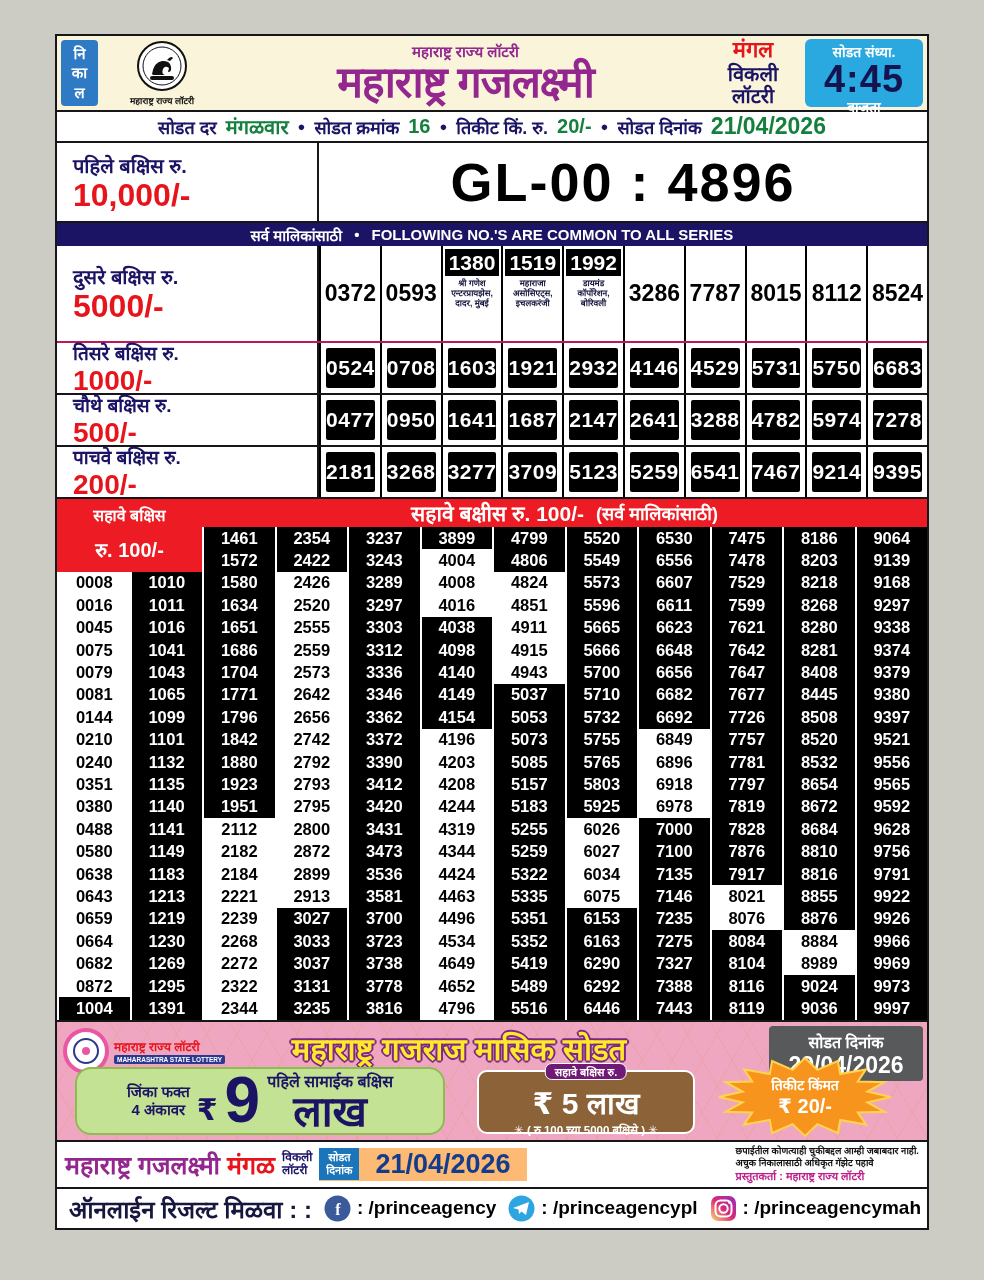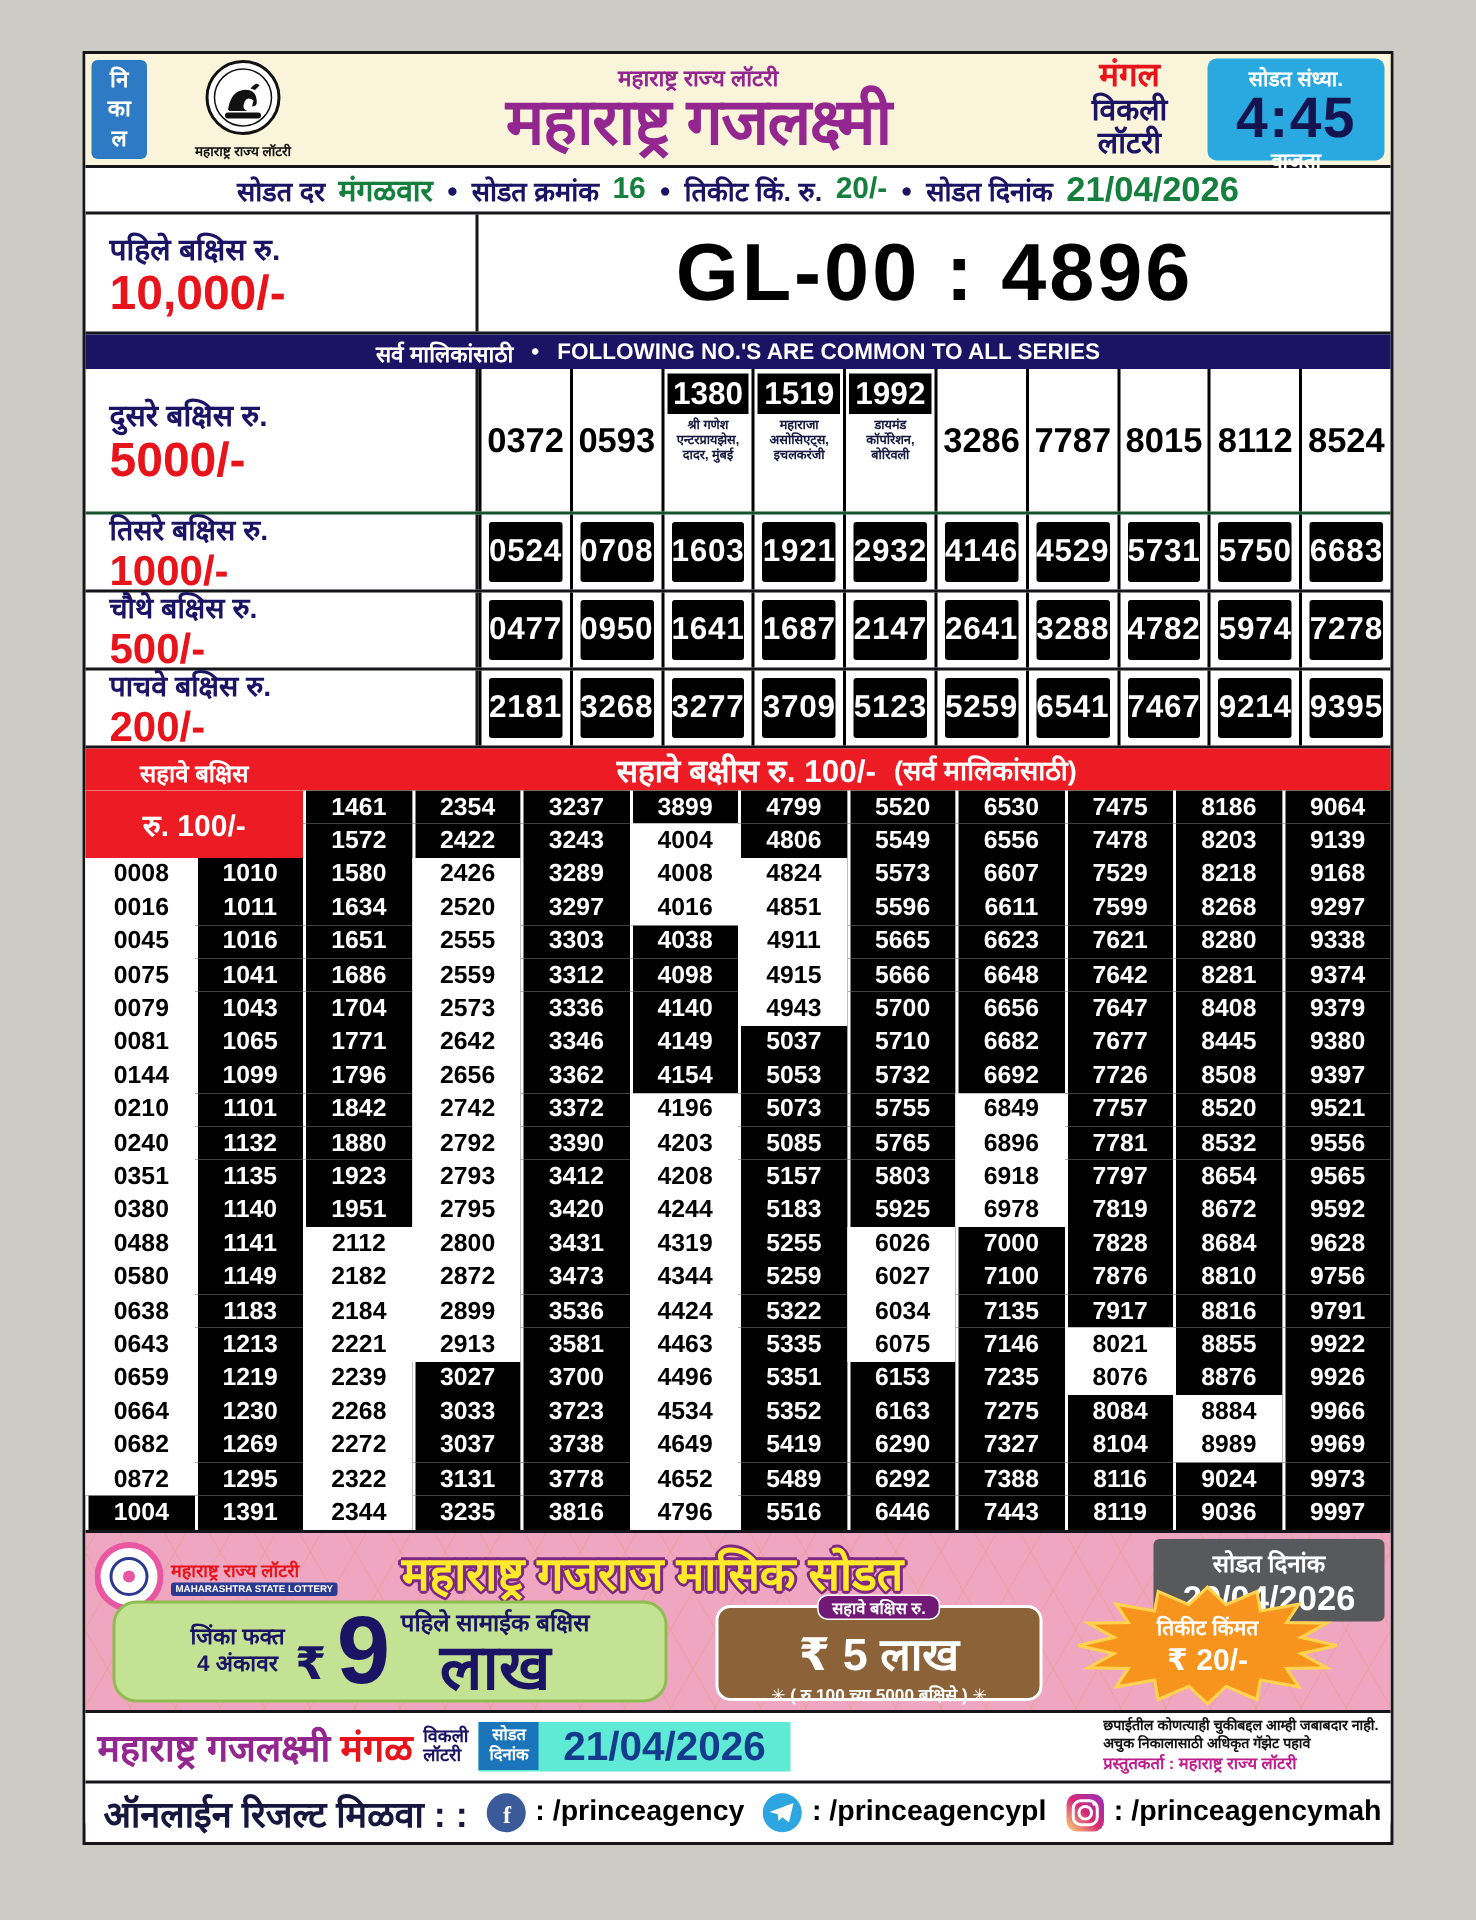--- a/index.html
+++ b/index.html
@@ -33,21 +33,21 @@
   
   .fp { display:flex; height:80px; border-bottom:2px solid #15151a; }
   .plabel { width:262px; border-right:2px solid #15151a; display:flex; flex-direction:column; justify-content:center; padding-left:16px; }
   .plabel .t { color:#1b1464; font-weight:bold; font-size:20px; }
   .plabel .a { color:#e8141c; font-weight:bold; font-size:32px; line-height:1.05; }
   .fp-num { flex:1; display:flex; align-items:center; justify-content:center; font-size:54px; font-weight:bold; letter-spacing:2px; color:#000; }
 
   .commonbar { height:23px; background:#1b1464; color:#fff; display:flex; align-items:center; justify-content:center;
                gap:12px; font-weight:bold; font-size:15px; }
 
-  .sp { display:flex; height:97px; border-bottom:2px solid #14532d; }
+  .sp { display:flex; height:97px; border-bottom:2px solid #be185d; }
   .sp-grid { flex:1; display:grid; grid-template-columns:repeat(10,1fr); }
   .sp-cell { border-left:2px solid #000; display:flex; align-items:center; justify-content:center; font-weight:bold; font-size:23px; color:#000; }
   .sp-cell.hl { flex-direction:column; justify-content:flex-start; padding-top:3px; }
   .hl .num { background:#000; color:#fff; padding:0 4px; font-size:21px; line-height:27px; font-weight:bold; }
   .hl .cap { font-size:8.5px; line-height:1.2; text-align:center; font-weight:bold; color:#16163f; margin-top:2px; }
 
   .pr { display:flex; height:52px; border-bottom:2px solid #15151a; }
   .pr .plabel .t { font-size:19px; } .pr .plabel .a { font-size:28px; }
   .pr-grid { flex:1; display:grid; grid-template-columns:repeat(10,1fr); }
   .pr-cell { border-left:2px solid #000; padding:5px 5px; display:flex; }
@@ -66,21 +66,21 @@
   .cb { background:#000; color:#fff; }
   .cw { background:#fff; color:#000; }
 
   
   .banner { height:120px; background:#efa6c1; position:relative; border-bottom:2px solid #15151a; overflow:hidden;
             background-image:repeating-linear-gradient(60deg, rgba(230,140,60,.18) 0 1px, transparent 1px 26px),
                              repeating-linear-gradient(-60deg, rgba(230,140,60,.18) 0 1px, transparent 1px 26px); }
   .b-logo { position:absolute; left:6px; top:6px; display:flex; align-items:center; gap:5px; }
   .b-logo-txt .r1 { color:#e8141c; font-weight:bold; font-size:12px; }
   .b-logo-txt .r2 { background:#2b3990; color:#fff; font-weight:bold; font-size:6.5px; padding:1px 3px; border-radius:2px; }
-  .b-title { position:absolute; left:160px; top:5px; width:436px; text-align:center; font-size:31px; font-weight:bold; color:#ffe92a;
+  .b-title { position:absolute; left:184px; top:5px; width:436px; text-align:center; font-size:31px; font-weight:bold; color:#ffe92a;
              text-shadow:-2px 0 #7b2982, 2px 0 #7b2982, 0 -2px #7b2982, 0 2px #7b2982,
                          -1px -1px #7b2982, 1px -1px #7b2982, -1px 1px #7b2982, 1px 1px #7b2982; }
   .b-gray { position:absolute; right:4px; top:4px; width:154px; height:55px; background:#58595b; color:#fff; text-align:center;
             font-weight:bold; border-radius:4px; padding-top:5px; }
   .b-gray .l1 { font-size:16px; } .b-gray .l2 { font-size:23px; line-height:1.05; }
   .b-green { position:absolute; left:18px; top:45px; width:370px; height:68px; background:#c4e294; border:2px solid #8fbc51;
              border-radius:16px; display:flex; align-items:center; justify-content:center; gap:7px; color:#1b1464; }
   .g-l { font-size:15px; font-weight:bold; text-align:center; line-height:1.2; }
   .g-r { font-size:30px; font-weight:bold; align-self:flex-end; padding-bottom:6px; }
   .g-9 { font-size:64px; font-weight:bold; line-height:0.85; }
@@ -98,21 +98,21 @@
   .st-txt { position:absolute; left:0; top:0; width:100%; height:100%; display:flex; flex-direction:column;
             align-items:center; justify-content:center; color:#fff; font-weight:bold; }
   .st-l1 { font-size:14px; } .st-l2 { font-size:20px; }
 
   
   .footer { background:#fff; border-radius:0 0 14px 14px; }
   .f1 { height:47px; display:flex; align-items:center; border-bottom:2px solid #15151a; padding:0 8px; gap:7px; }
   .f1-title { color:#93278f; font-weight:bold; font-size:25px; white-space:nowrap; }
   .f1-mangal { color:#e8141c; font-weight:bold; font-size:25px; }
   .f1-stack { color:#1b1464; font-weight:bold; font-size:12px; line-height:1.1; }
-  .f1-datewrap { display:flex; align-items:center; background:#5eead4; }
+  .f1-datewrap { display:flex; align-items:center; background:#fdba74; }
   .f1-dlabel { background:#1b75bb; color:#fff; font-size:11px; font-weight:bold; padding:3px 7px; line-height:1.15; text-align:center; }
   .f1-date { color:#143c8c; font-weight:bold; font-size:27px; padding:1px 16px; }
   .f1-disc { margin-left:auto; font-size:9.5px; font-weight:bold; line-height:1.3; color:#111; }
   .f1-disc .p { color:#bf1e8d; font-size:11px; }
   .f2 { height:39px; display:flex; align-items:center; gap:12px; padding:0 12px; }
   .f2-label { color:#16163f; font-weight:bold; font-size:24px; white-space:nowrap; }
   .soc { display:flex; align-items:center; gap:6px; cursor:pointer; }
   .handle { font-weight:bold; font-size:19px; color:#000; white-space:nowrap; }
 </style>
 </head>

